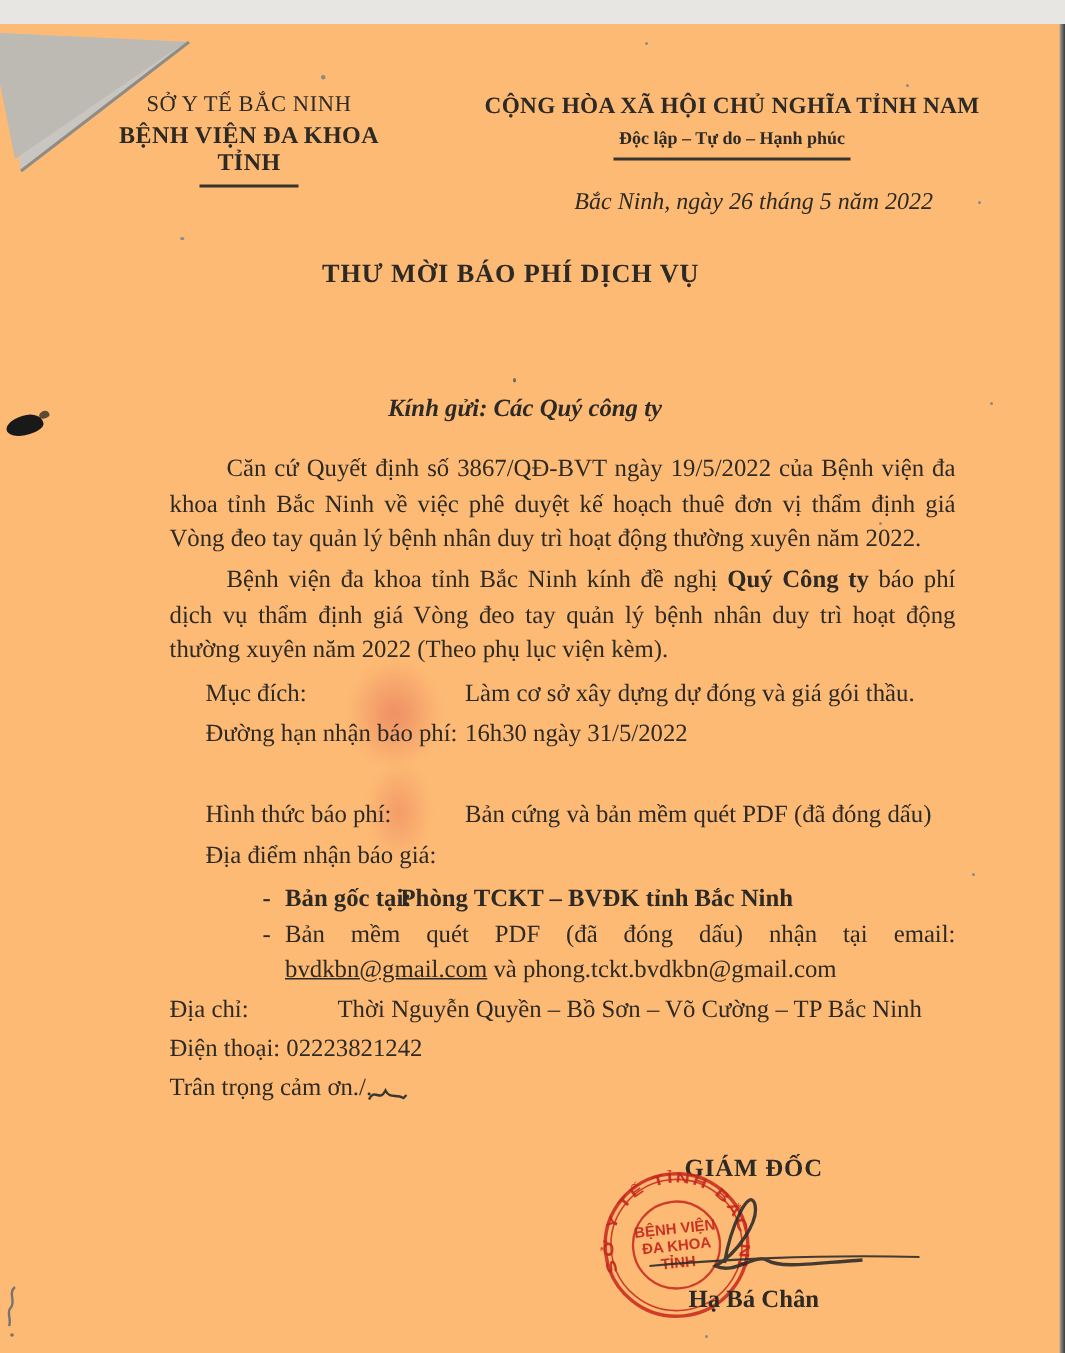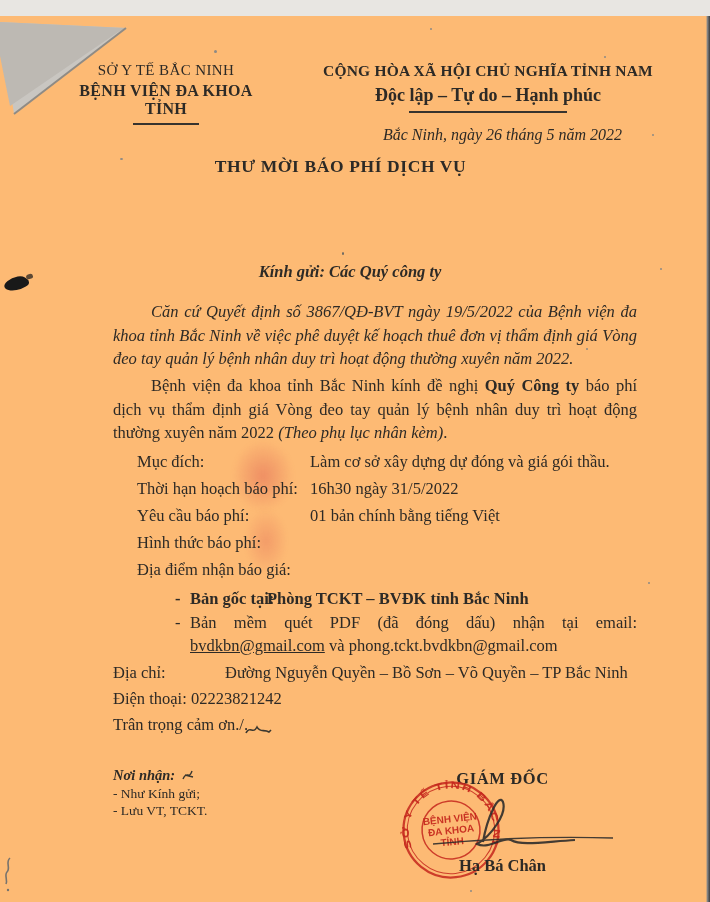--- a/index.html
+++ b/index.html
@@ -8,26 +8,26 @@
     width:710px;height:902px;
     margin:16px auto;
     background:#fdba74;
     overflow:hidden;
     font-family:"Liberation Serif","DejaVu Serif",serif;
     color:#2d2a26;
   }
   .abs{position:absolute;}
   .center{text-align:center;}
   .b{font-weight:bold;}
-  .i{font-style:italic;}
+  .i{}
   .hrule{height:2px;background:#37332e;margin:5px auto 0;}
   .org1{font-size:15px;letter-spacing:.4px;}
   .org2{font-size:16px;letter-spacing:.3px;margin-top:3px;}
   .nat1{font-size:15.5px;letter-spacing:.2px;}
-  .nat2{font-size:18px;margin-top:5px;font-family:Liberation Serif, serif;}
+  .nat2{font-size:12px;margin-top:5px;font-family:Liberation Serif, serif;}
   .dateline{font-size:16px;font-style:italic;text-align:right;}
   .title-main{font-size:17.5px;font-weight:bold;letter-spacing:.6px;}
   .title-sub{font-size:16.5px;font-weight:bold;line-height:24px;}
   .salutation{font-size:16.5px;font-weight:bold;font-style:italic;}
   .body-par{font-size:16.5px;line-height:23.5px;text-align:justify;text-indent:38px;width:524px;}
   .detail-row{font-size:16.5px;height:23px;width:510px;}
   .detail-value{position:absolute;left:173px;top:0;white-space:nowrap;}
   .dash-row{font-size:16.5px;width:462px;}
   .dash{display:inline-block;width:15px;}
   .sub-label{display:inline-block;}
@@ -87,77 +87,64 @@
   </div>
 
   <div class="abs center" style="left:320px;top:46px;width:336px;">
     <div class="nat1 b">CỘNG HÒA XÃ HỘI CHỦ NGHĨA TỈNH NAM</div>
     <div class="nat2 b">Độc lập – Tự do – Hạnh phúc</div>
     <div class="hrule" style="width:158px;"></div>
   </div>
 
   <div class="abs dateline" style="left:340px;top:110px;width:282px;">Bắc Ninh, ngày 26 tháng 5 năm 2022</div>
 
-  <div class="abs center title-main" style="left:0;top:140px;width:681px;">THƯ MỜI BÁO PHÍ DỊCH VỤ</div>
+  <div class="abs center title-main" style="left:0;top:156px;width:681px;">THƯ MỜI BÁO PHÍ DỊCH VỤ</div>
 
   <div class="abs center salutation" style="left:0;top:246px;width:700px;">Kính gửi: Các Quý công ty</div>
 
   <div class="abs body-par i" style="left:113px;top:284px;">Căn cứ Quyết định số 3867/QĐ-BVT ngày 19/5/2022 của Bệnh viện đa khoa tỉnh Bắc Ninh về việc phê duyệt kế hoạch thuê đơn vị thẩm định giá Vòng đeo tay quản lý bệnh nhân duy trì hoạt động thường xuyên năm 2022.</div>
 
-  <div class="abs body-par" style="left:113px;top:358px;"><span>Bệnh viện đa khoa tỉnh Bắc Ninh kính đề nghị </span><span class="b">Quý Công ty</span><span> báo phí dịch vụ thẩm định giá Vòng đeo tay quản lý bệnh nhân duy trì hoạt động thường xuyên năm 2022 </span><span class="i">(Theo phụ lục nhân kèm)</span><span>.</span></div>
+  <div class="abs body-par" style="left:113px;top:358px;"><span>Bệnh viện đa khoa tỉnh Bắc Ninh kính đề nghị </span><span class="b">Quý Công ty</span><span> báo phí dịch vụ thẩm định giá Vòng đeo tay quản lý bệnh nhân duy trì hoạt động thường xuyên năm 2022 </span><span class="i">(Theo phụ lục viện kèm)</span><span>.</span></div>
 
   <div class="abs detail-row" style="left:137px;top:436px;">
     <span>Mục đích:</span>
     <span class="detail-value">Làm cơ sở xây dựng dự đóng và giá gói thầu.</span>
   </div>
   <div class="abs detail-row" style="left:137px;top:463px;">
-    <span>Thời hạn hoạch báo phí:</span>
+    <span>Đường hạn nhận báo phí:</span>
     <span class="detail-value">16h30 ngày 31/5/2022</span>
-  </div>
-  <div class="abs detail-row" style="left:137px;top:490px;">
-    <span>Yêu cầu báo phí:</span>
-    <span class="detail-value">01 bản chính bằng tiếng Việt</span>
   </div>
   <div class="abs detail-row" style="left:137px;top:517px;">
     <span>Hình thức báo phí:</span>
+    <span class="detail-value">Bản cứng và bản mềm quét PDF (đã đóng dấu)</span>
   </div>
   <div class="abs detail-row" style="left:137px;top:544px;">
     <span>Địa điểm nhận báo giá:</span>
     <span class="detail-value"></span>
   </div>
 
   <div class="abs dash-row" style="left:175px;top:573px;font-weight:bold;">
     <span class="dash">-</span><span class="sub-label">Bản gốc tại:</span>
     <span class="sub-value">Phòng TCKT – BVĐK tỉnh Bắc Ninh</span>
   </div>
   <div class="abs dash-row justify-line" style="left:175px;top:597px;width:462px;">
     <span class="dash">-</span><span>Bản mềm quét PDF (đã đóng dấu) nhận tại email:</span>
   </div>
   <div class="abs dash-row" style="left:190px;top:620px;width:450px;"><span class="email-u">bvdkbn@gmail.com</span><span> và </span><span>phong.tckt.bvdkbn@gmail.com</span></div>
 
   <div class="abs contact-row" style="left:113px;top:647px;width:540px;">
     <span>Địa chỉ:</span>
-    <span class="addr-value">Đường Nguyễn Quyền – Bồ Sơn – Võ Quyền – TP Bắc Ninh</span>
+    <span class="addr-value">Thời Nguyễn Quyền – Bồ Sơn – Võ Cường – TP Bắc Ninh</span>
   </div>
   <div class="abs contact-row" style="left:113px;top:673px;">Điện thoại: 02223821242</div>
   <div class="abs contact-row" style="left:113px;top:699px;">Trân trọng cảm ơn./.</div>
   <svg class="abs" style="left:243px;top:706px;" width="30" height="16">
     <path d="M3,11 C7,3 10,13 14,5 C17,11 21,7 26,10 L28,8" stroke="#3a372f" stroke-width="1.6" fill="none"></path>
   </svg>
 
-  <div class="abs" style="left:113px;top:750px;">
-    <div>
-      <span class="nn-title">Nơi nhận:</span>
-      <svg width="18" height="14" style="vertical-align:-2px;">
-        <path d="M4,11 C8,2 10,12 13,3 M6,7 L14,9" stroke="#3a372f" stroke-width="1.4" fill="none"></path>
-      </svg>
-    </div>
-    <div class="nn-item" style="margin-top:2px;">- Như Kính gửi;</div>
-    <div class="nn-item">- Lưu VT, TCKT.</div>
-  </div>
 
   <div class="abs center director" style="left:420px;top:753px;width:165px;">GIÁM ĐỐC</div>
 
   <svg class="abs" style="left:394px;top:757px;transform:rotate(-6deg);" width="114" height="114" viewBox="0 0 120 120">
     <g stroke="#c5271d" fill="none" opacity="0.85">
       <circle cx="60" cy="60" r="50" stroke-width="2.4"></circle>
       <circle cx="60" cy="60" r="46" stroke-width="1.1"></circle>
       <circle cx="60" cy="60" r="30.5" stroke-width="1.6"></circle>
     </g>
     <defs>

